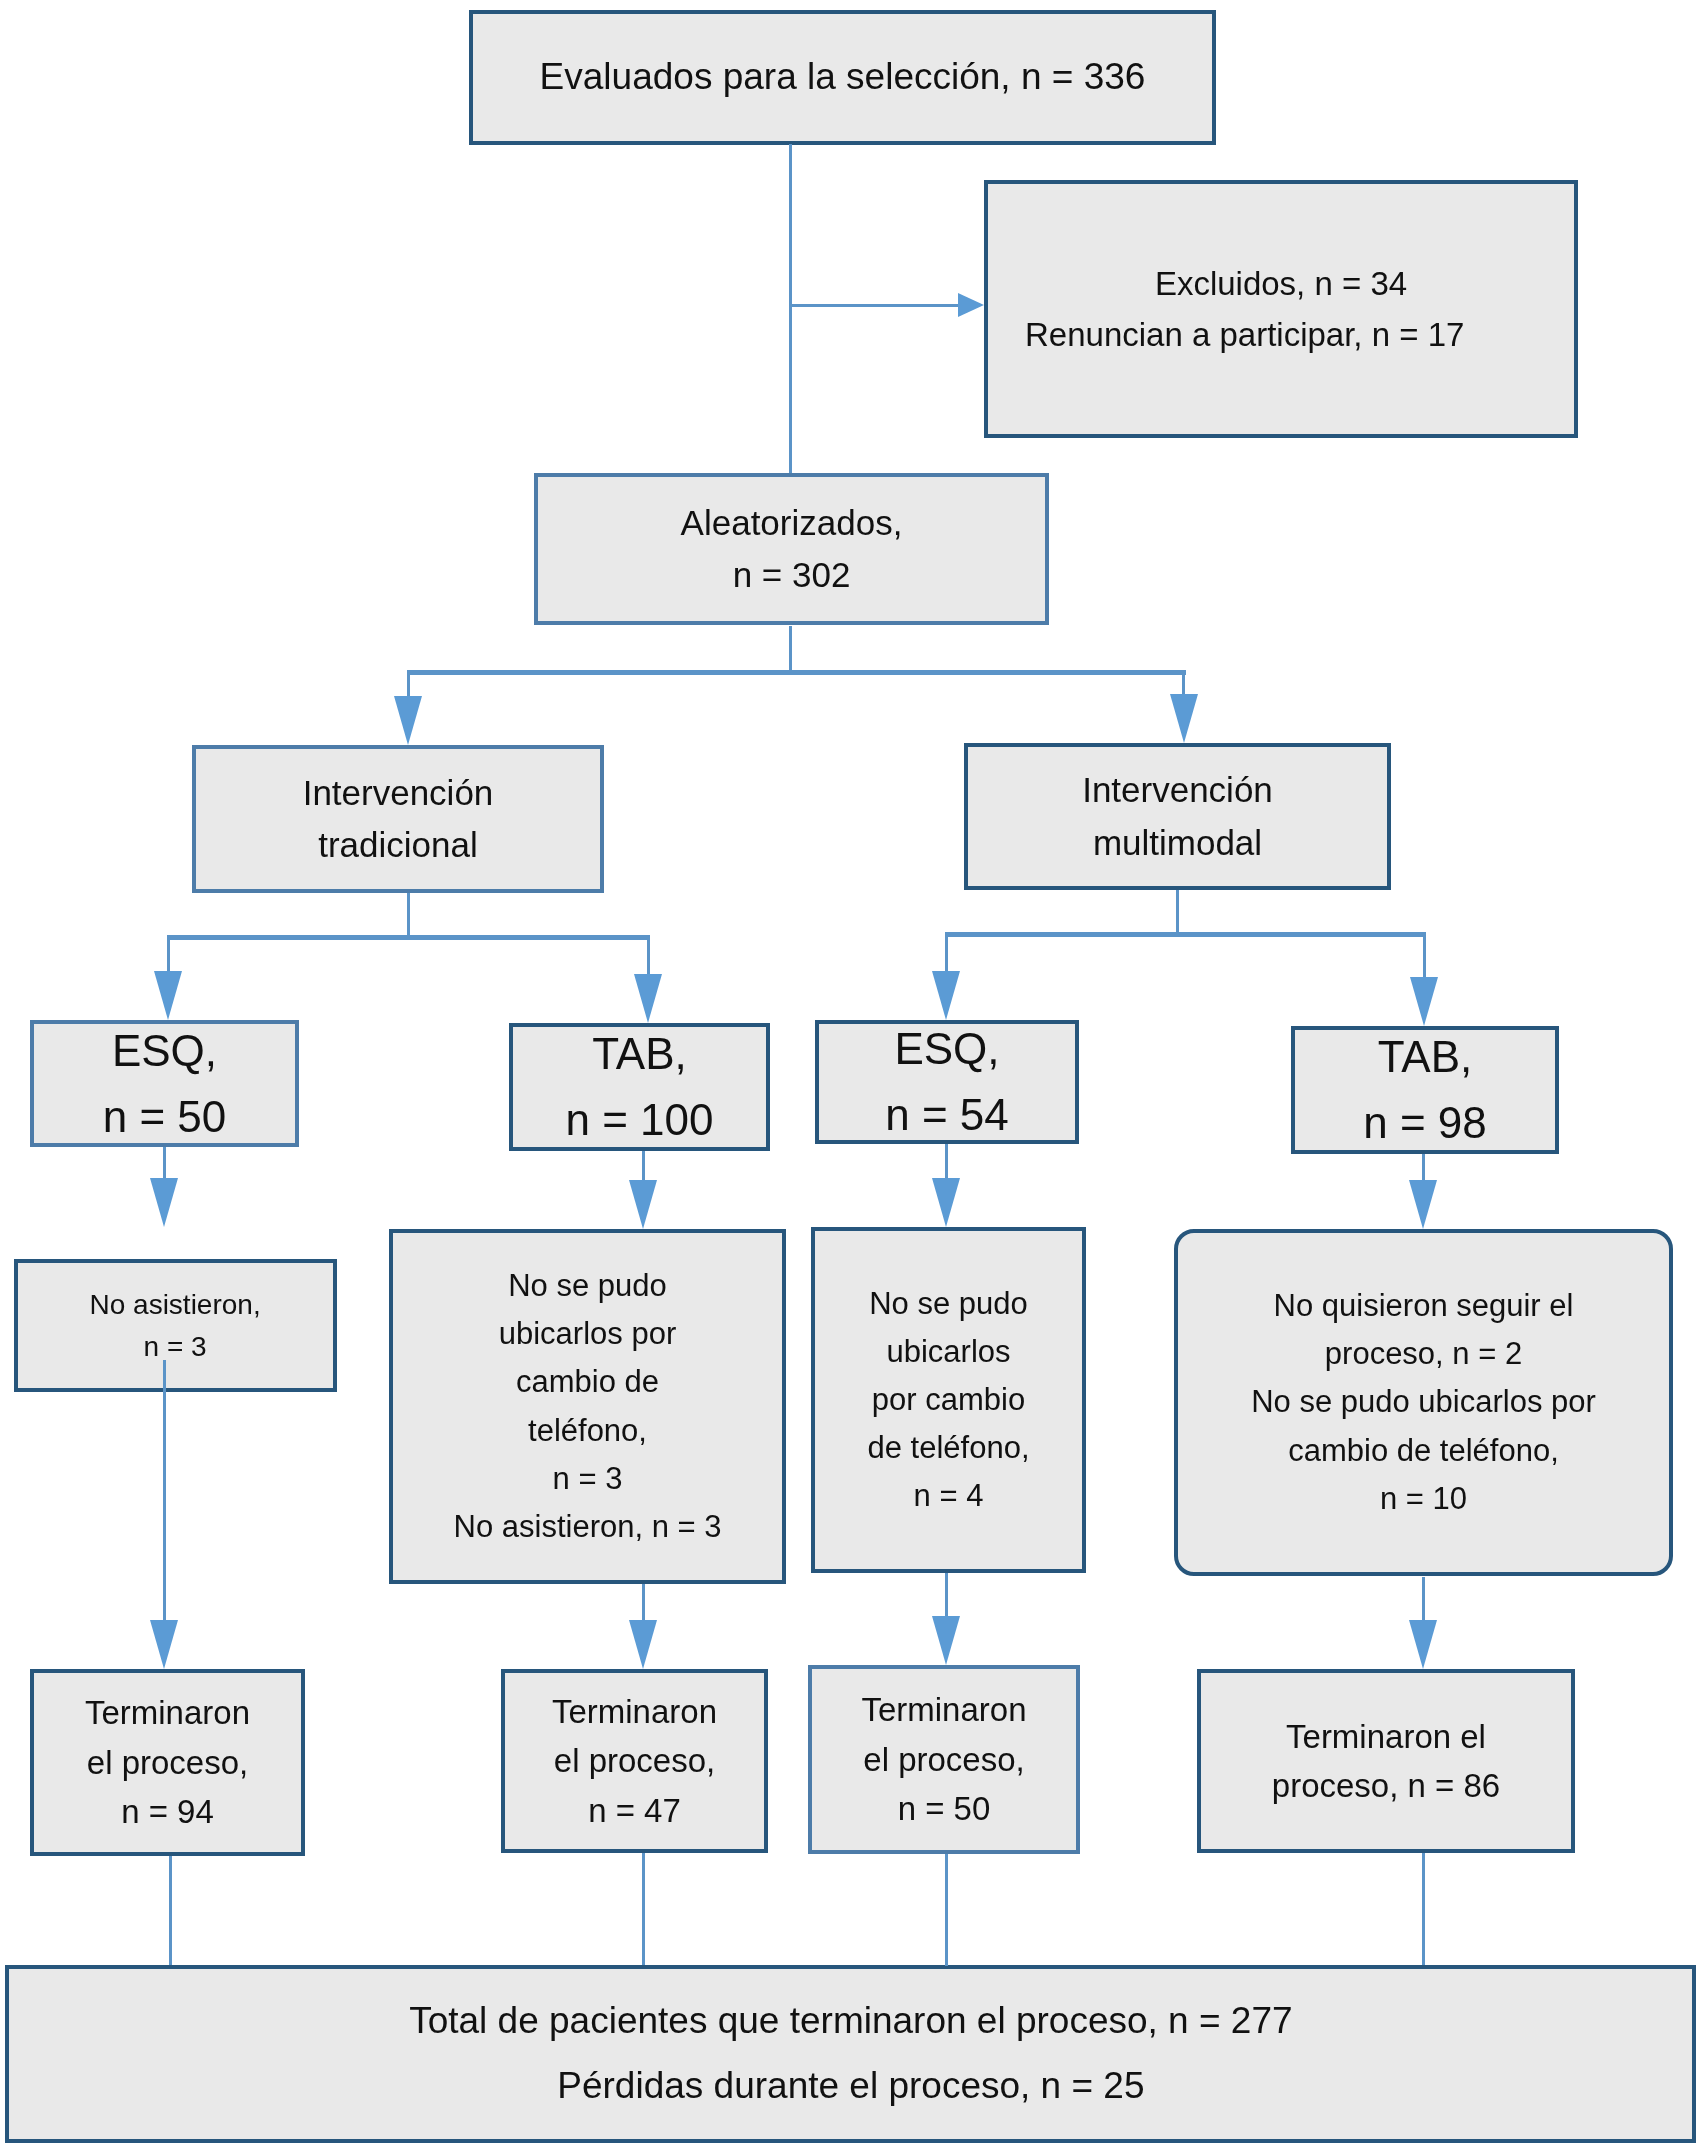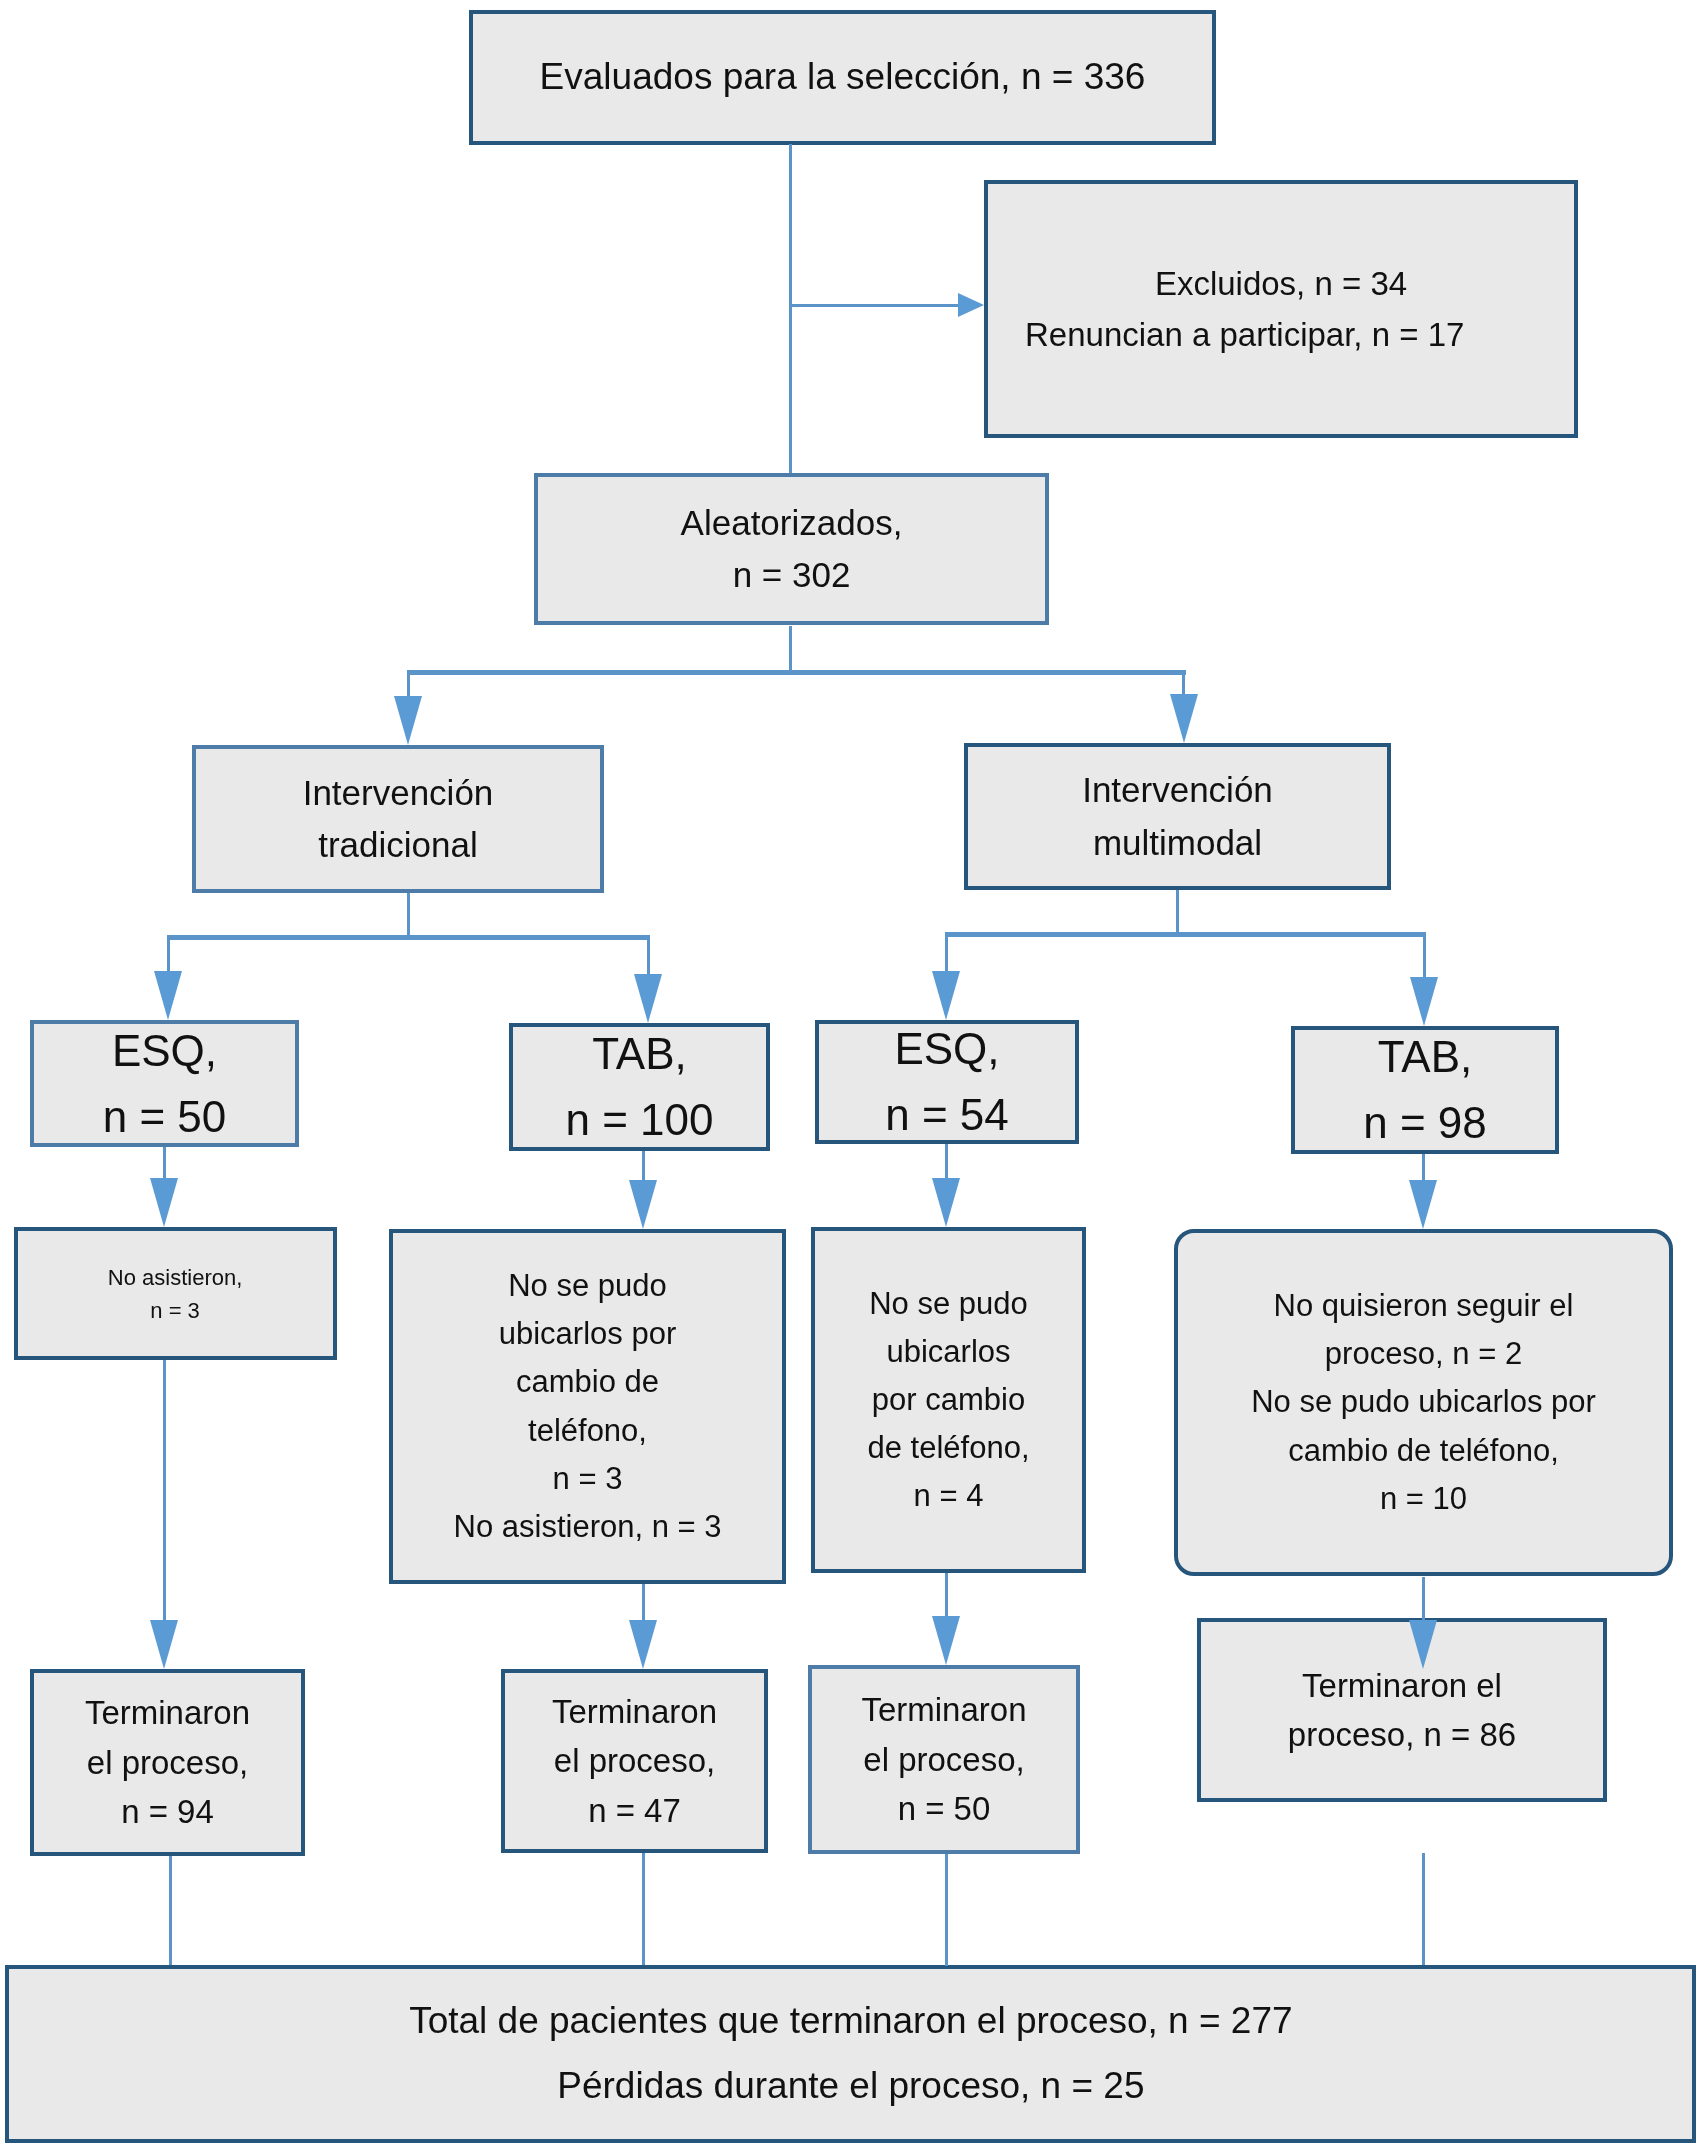--- a/index.html
+++ b/index.html
@@ -25,21 +25,21 @@
   .node.border-med{border-color:#4d7ca9;}
   .ln{width:100%;}
   
   .n-evaluados{font-size:37px;}
   .n-excluidos{font-size:33px;line-height:1.55;}
   .n-excluidos .ln{text-align:left;padding-left:37px;box-sizing:border-box;}
   .n-excluidos .ln.first{text-align:center;padding-left:0;}
   .n-aleatorizados{font-size:35px;line-height:1.5;}
   .n-interv{font-size:35px;line-height:1.5;}
   .n-arm{font-size:44px;line-height:1.5;}
-  .n-detail-sm{font-size:22px;line-height:1.5;}
+  .n-detail-sm{font-size:28px;line-height:1.5;margin-top:32px;}
   .n-detail{font-size:31px;line-height:1.55;}
   .n-term{font-size:33px;line-height:1.5;}
   .n-total{font-size:37px;line-height:1.75;}
   
   .vline,.hline{position:absolute;background:#5b94c8;}
   .vline{width:3.4px;}
   .hline{height:3.4px;}
   .hline.thick{height:5.4px;background:#5b94c8;}
   .arrow-down{
     position:absolute;width:0;height:0;
@@ -144,21 +144,21 @@
     <div class="ln">el proceso,</div>
     <div class="ln">n = 47</div>
   </div>
 
   <div class="node n-term border-med" style="left:808px;top:1665px;width:272px;height:189px;">
     <div class="ln">Terminaron</div>
     <div class="ln">el proceso,</div>
     <div class="ln">n = 50</div>
   </div>
 
-  <div class="node n-term" style="left:1197px;top:1618px;width:410px;height:184px;">
+  <div class="node n-term" style="left:1197px;top:1669px;width:378px;height:184px;">
     <div class="ln">Terminaron el</div>
     <div class="ln">proceso, n = 86</div>
   </div>
 
   <div class="node n-total" style="left:5.4px;top:1965px;width:1691px;height:178px;">
     <div class="ln">Total de pacientes que terminaron el proceso, n = 277</div>
     <div class="ln">Pérdidas durante el proceso, n = 25</div>
   </div>
 
   <div class="vline" style="left:789px;top:144px;height:329px;"></div>

